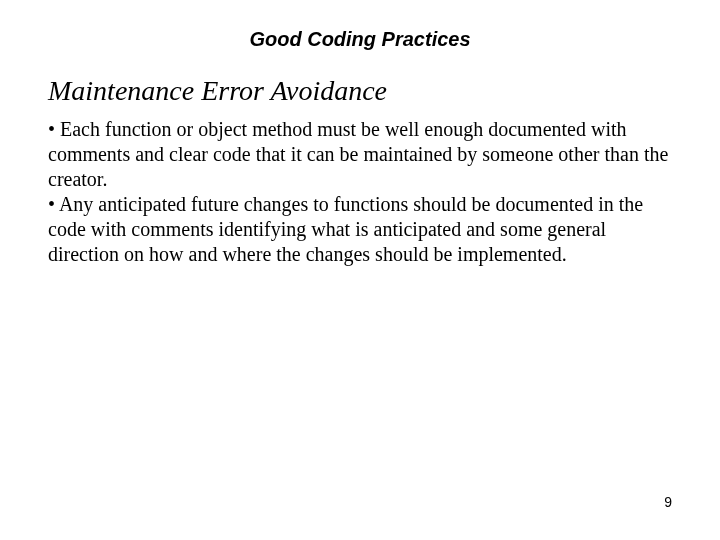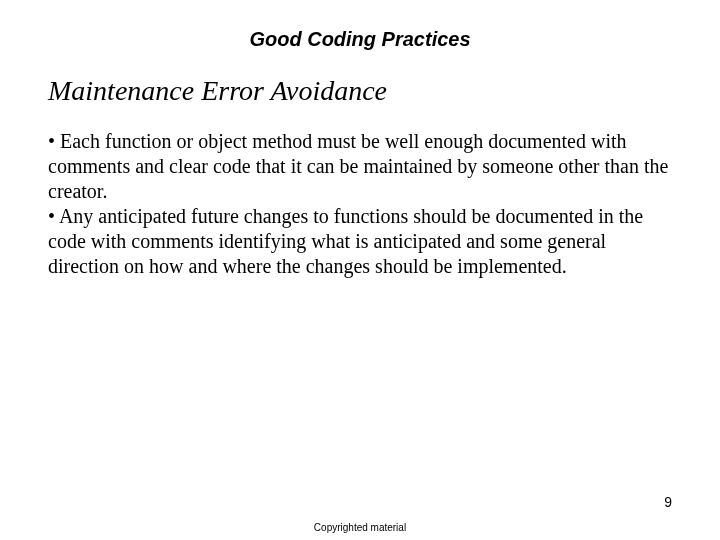--- a/index.html
+++ b/index.html
@@ -22,21 +22,21 @@
       font-weight: bold;
       font-style: italic;
       font-size: 20px;
       margin-bottom: 24px;
     }
     .subtitle {
       font-family: "Times New Roman", Times, serif;
       font-style: italic;
       font-weight: normal;
       font-size: 28px;
-      margin-bottom: 22px;
+      margin-bottom: 10px;
       text-align: left;
     }
     .body-text {
       font-size: 20px;
       line-height: 1.25;
       text-align: left;
     }
     .footer {
       position: absolute;
       bottom: 6px;
@@ -63,16 +63,15 @@
 </div>
 
 <div class="subtitle">Maintenance Error Avoidance</div>
 
 <div class="body-text">
   <span style="white-space: pre-line; text-align: center;">• Each function or object method must be well enough documented with comments and clear code that it can be maintained by someone other than the creator.
 • Any anticipated future changes to functions should be documented in the code with comments identifying what is anticipated and some general direction on how and where the changes should be implemented.</span>
 </div>
 
 <div class="footer">
-  <div>Copyrighted material</div>
 </div>
 
 <div class="page-number">9</div>
 
 </body></html>

